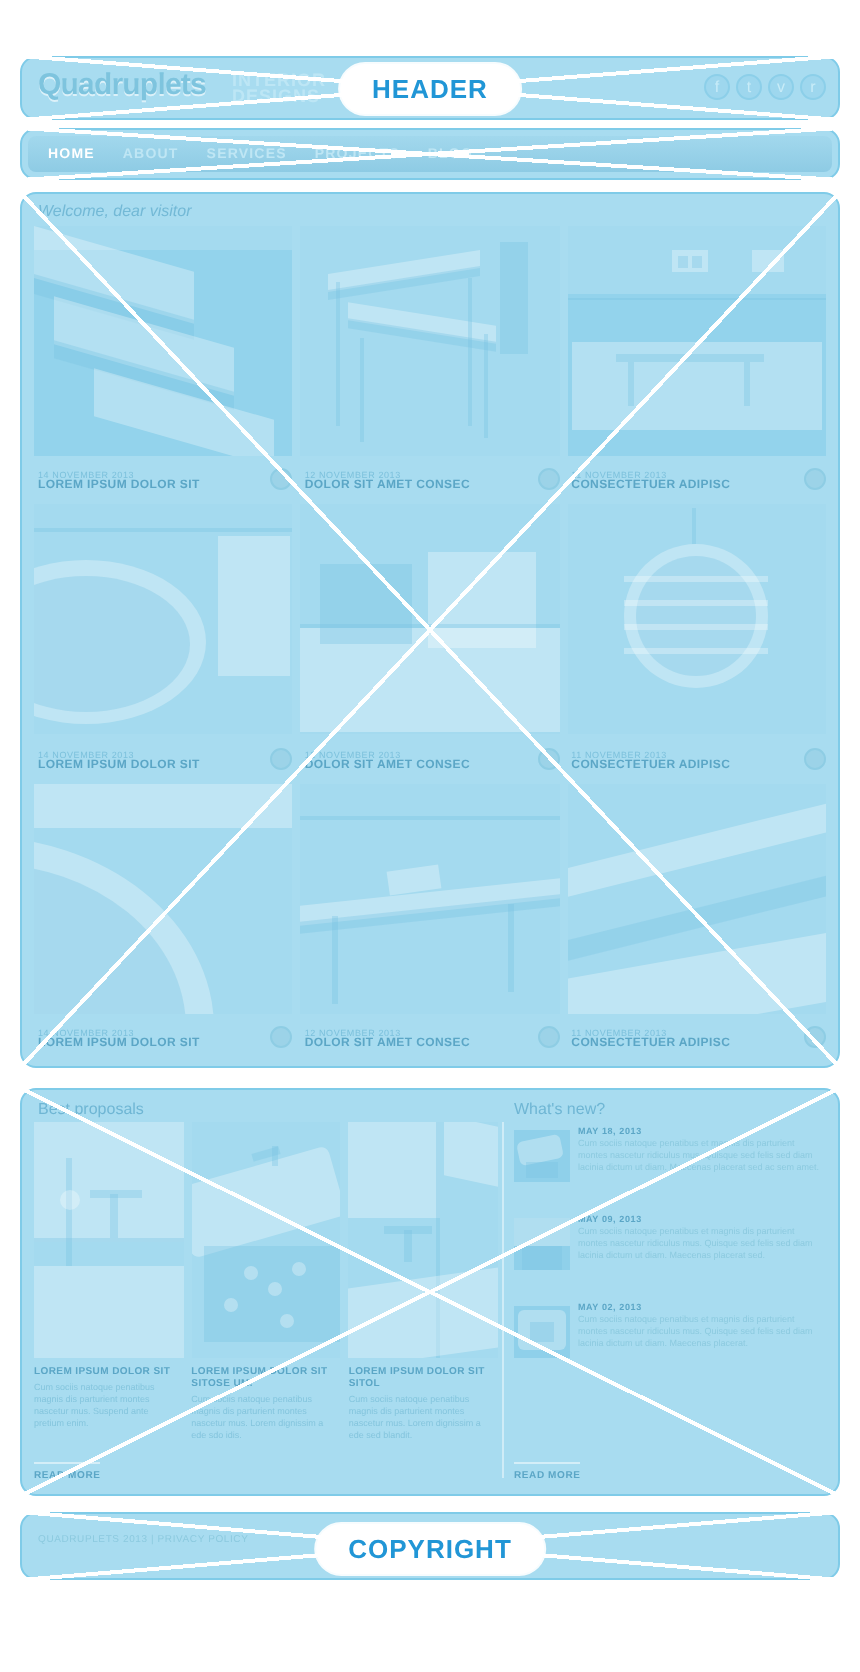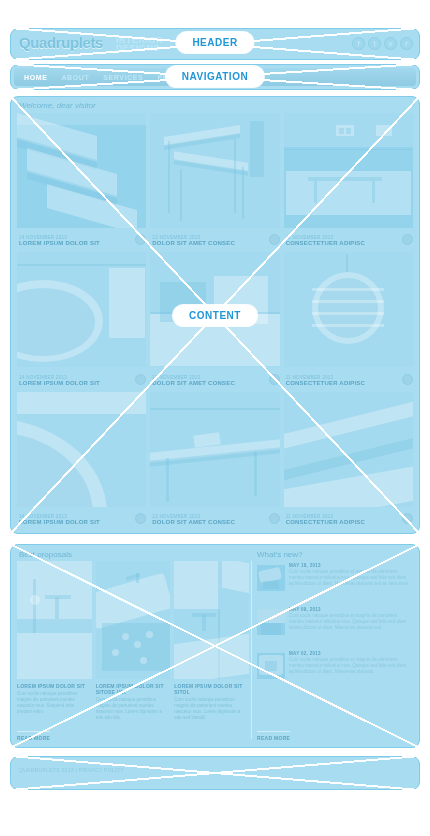--- a/index.html
+++ b/index.html
@@ -119,21 +119,21 @@
   .cptext { position:absolute; left:8px; top:10px; font-size:5px; color:#8ccadf; letter-spacing:.3px; }
 
   
   .ann-layer { position:absolute; inset:0; pointer-events:none; }
   .ann-label {
     position:absolute;
     background:#ffffff;
     border-radius:20px;
     color:#2196d6;
     font-weight:bold;
-    font-size:10px;
+    font-size:13px;
     letter-spacing:.5px;
     padding:5px 16px;
     text-align:center;
     white-space:nowrap;
     transform:translateX(-50%);
     box-shadow:0 0 0 1px rgba(255,255,255,.9);
   }
   .ann-x { position:absolute; overflow:hidden; }
   .ann-x::before, .ann-x::after {
     content:""; position:absolute; left:0; top:0; width:100%; height:100%;
@@ -428,17 +428,16 @@
   </div>
 
   <div class="ann-layer">
     <div class="ann-x" style="left:10px;top:28px;width:410px;height:32px;"></div>
     <div class="ann-x" style="left:10px;top:64px;width:410px;height:26px;"></div>
     <div class="ann-x" style="left:10px;top:96px;width:410px;height:438px;"></div>
     <div class="ann-x" style="left:10px;top:544px;width:410px;height:204px;"></div>
     <div class="ann-x" style="left:10px;top:756px;width:410px;height:34px;"></div>
 
     <div class="ann-label" style="left:215px;top:32px;">HEADER</div>
-    <div class="ann-label" style="left:215px;top:66px;">NAVIGATION</div>
-    <div class="ann-label" style="left:215px;top:305px;">CONTENT</div>
+    <div class="ann-label" style="left:215px;top:762px;">COPYRIGHT</div>
   </div>
 
 </div>
 
 </body></html>

